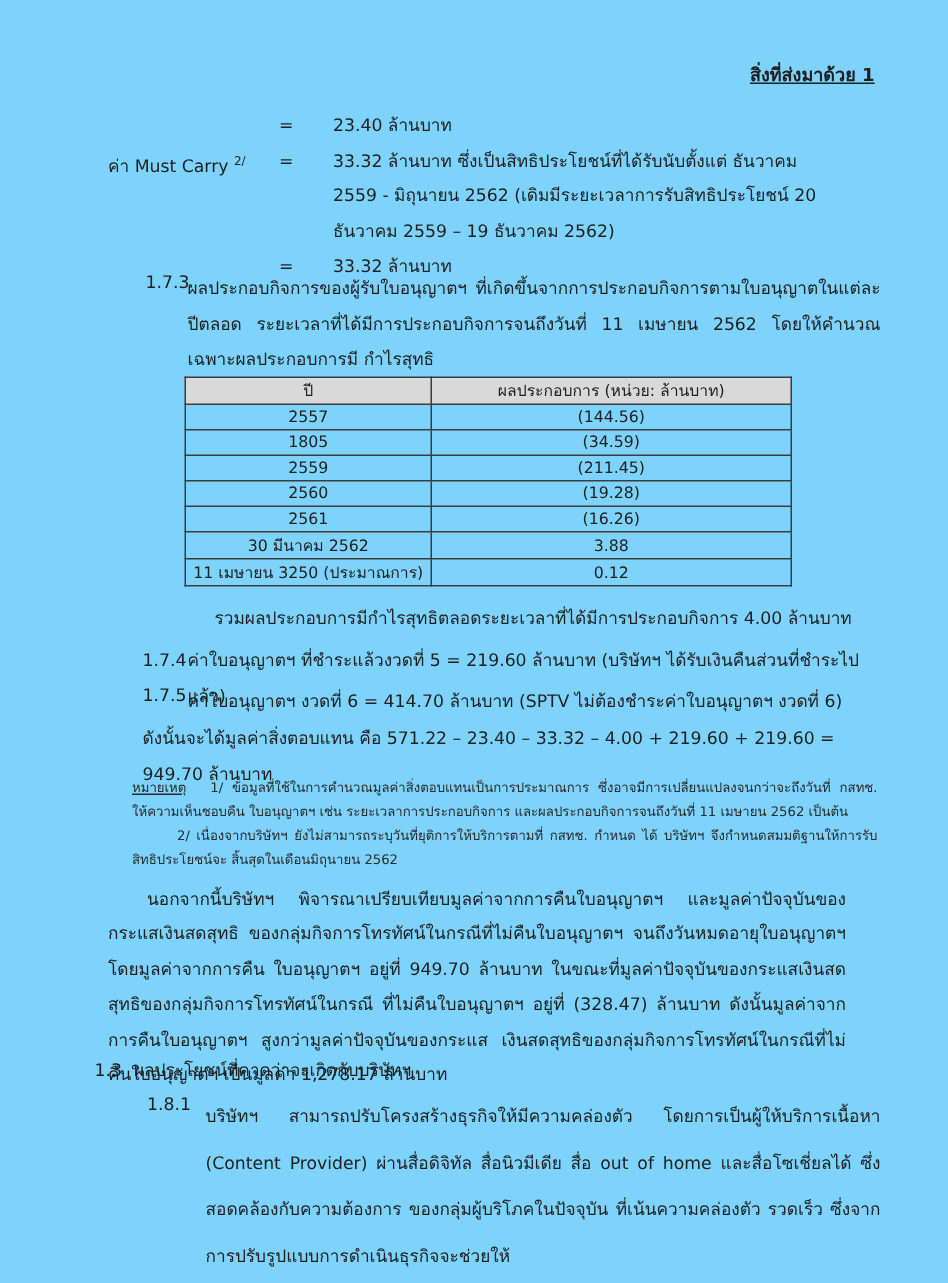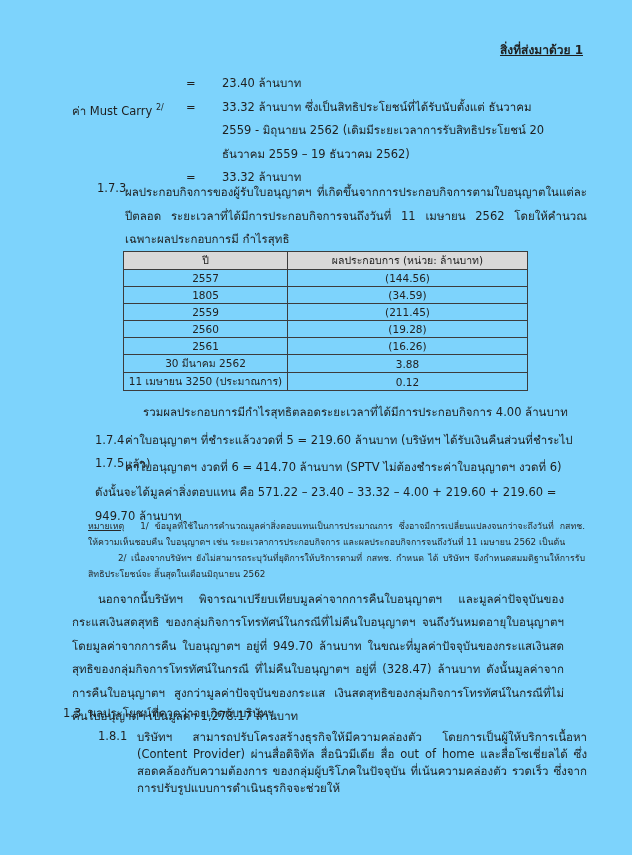--- a/index.html
+++ b/index.html
@@ -53,21 +53,21 @@
   
   .footnotes { position:absolute; top:508px; left:88px; width:497px; font-size:8.8px; line-height:16px; color:#2a2a2a; text-align:justify;margin-top:10px; }
   .footnotes .fn-label { text-decoration:underline; margin-right:16px; }
   .footnotes .fn2 { text-indent:30px; }
   
   .comparison { position:absolute; top:588px; left:72px; width:492px; text-indent:26px; text-align:justify; line-height:23.4px; }
   
   .sec18 { position:absolute; top:702px; left:63px; line-height:23.5px; }
   .sec18 .num { margin-right:8px; }
   .sec181 { top:729px; left:98px; width:489px; }
-  .sec181 .body { margin-left:39px; text-align:justify; line-height:17px; }
+  .sec181 .body { margin-left:39px; text-align:justify; line-height:31px; }
 </style>
 </head>
 <body>
 
 <div class="page">
 
   <div class="attachment">สิ่งที่ส่งมาด้วย 1</div>
 
   <div class="valuation">
     <div class="val-row">

